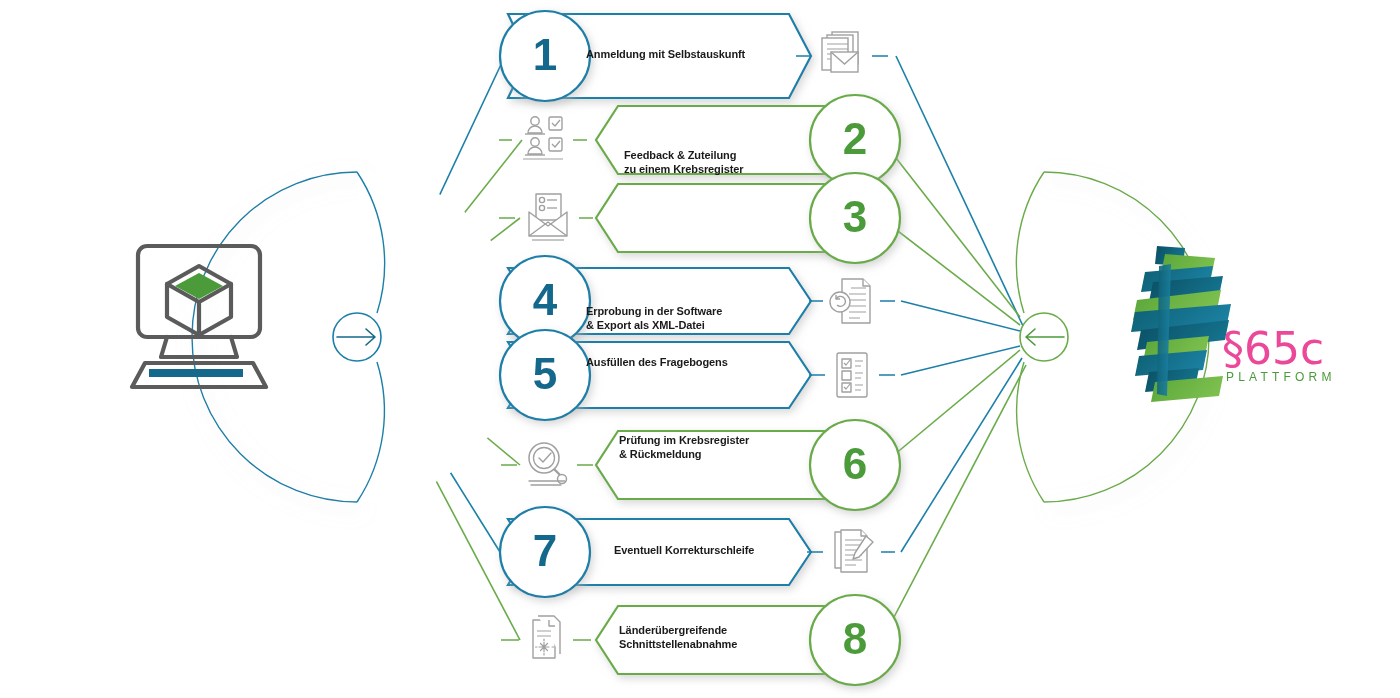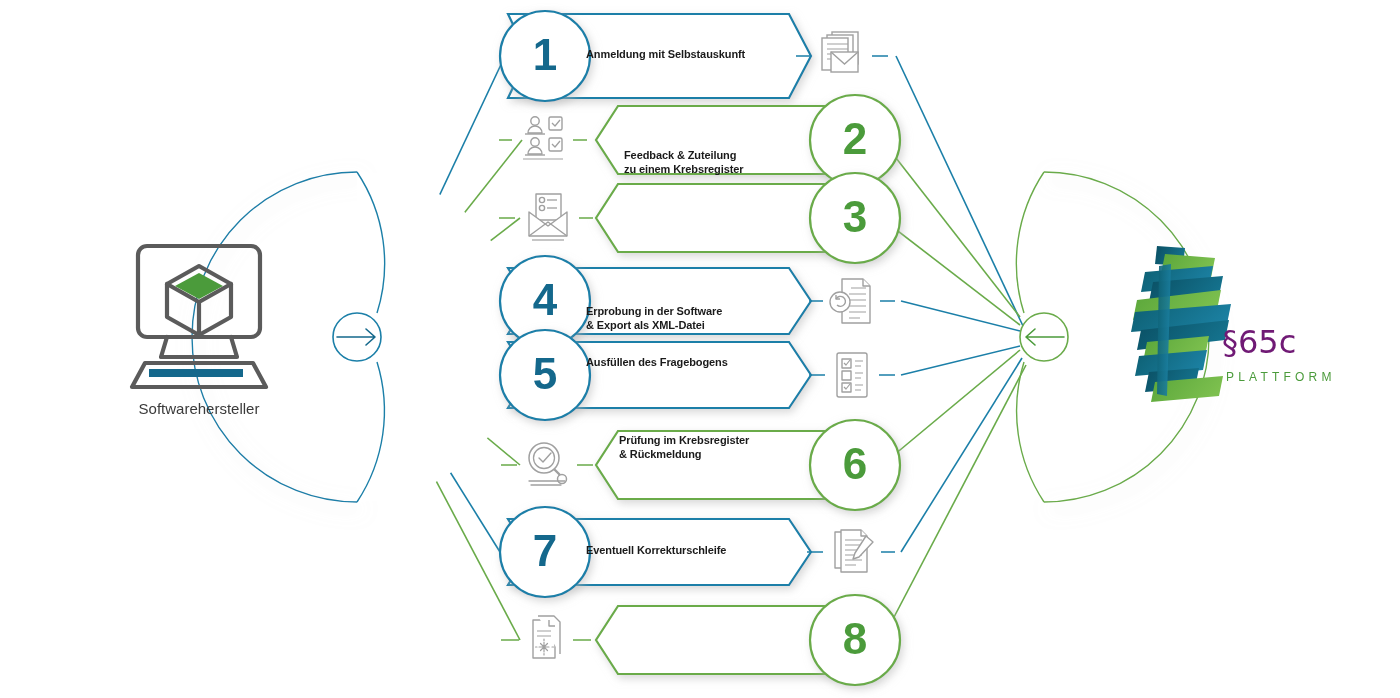--- a/index.html
+++ b/index.html
@@ -5,21 +5,21 @@
   html,body{margin:0;padding:0;background:#ffffff;}
   body{width:1400px;height:698px;overflow:hidden;
        font-family:"Liberation Sans","DejaVu Sans",sans-serif;}
   #stage{position:relative;width:1400px;height:698px;background:#fff;}
   svg.layer{position:absolute;left:0;top:0;width:1400px;height:698px;}
   .labeltext{position:absolute;font-weight:bold;color:#1a1a1a;
              line-height:1.25;font-size:11px;
              letter-spacing:-0.1px;white-space:pre-line;}
   .numtxt{position:absolute;font-size:44px;font-weight:bold;text-align:center;}
   .swh-label{position:absolute;font-size:15px;color:#3a3a3a;text-align:center;width:260px;}
-  .logo-65c{position:absolute;color:#701a75;font-size:32px;letter-spacing:0px;
+  .logo-65c{position:absolute;color:#ec4899;font-size:44px;letter-spacing:0px;
             font-family:"DejaVu Sans",sans-serif;}
   .logo-plat{position:absolute;color:#4b9b3b;font-size:12px;letter-spacing:4.2px;
              font-family:Liberation Sans, sans-serif;}
 </style>
 </head>
 <body>
 
 <div id="stage">
 
   <svg class="layer" viewBox="0 0 1400 698">
@@ -275,22 +275,23 @@
 &amp; Export als XML-Datei</div>
 
   <div class="numtxt" style="left:505px;top:349px;width:80px;color:#14688c;">5</div>
   <div class="labeltext" style="left:586px;top:356px;width:220px;">Ausfüllen des Fragebogens</div>
 
   <div class="numtxt" style="left:815px;top:439px;width:80px;color:#4b9b3b;">6</div>
   <div class="labeltext" style="left:619px;top:434px;width:225px;">Prüfung im Krebsregister
 &amp; Rückmeldung</div>
 
   <div class="numtxt" style="left:505px;top:526px;width:80px;color:#14688c;">7</div>
-  <div class="labeltext" style="left:586px;top:544px;width:220px;">Eventuell Korrekturschleife</div>
+  <div class="labeltext" style="left:614px;top:544px;width:220px;">Eventuell Korrekturschleife</div>
 
   <div class="numtxt" style="left:815px;top:614px;width:80px;color:#4b9b3b;">8</div>
-
-  <div class="swh-label" style="left:69px;top:400px;">Softwarehersteller</div>
+  <div class="labeltext" style="left:619px;top:624px;width:225px;">Länderübergreifende
+Schnittstellenabnahme</div>
+
 
   <div class="logo-65c" style="left:1222px;top:323px;">§65c</div>
   <div class="logo-plat" style="left:1226px;top:370px;">PLATTFORM</div>
 
 </div>
 
 </body></html>

